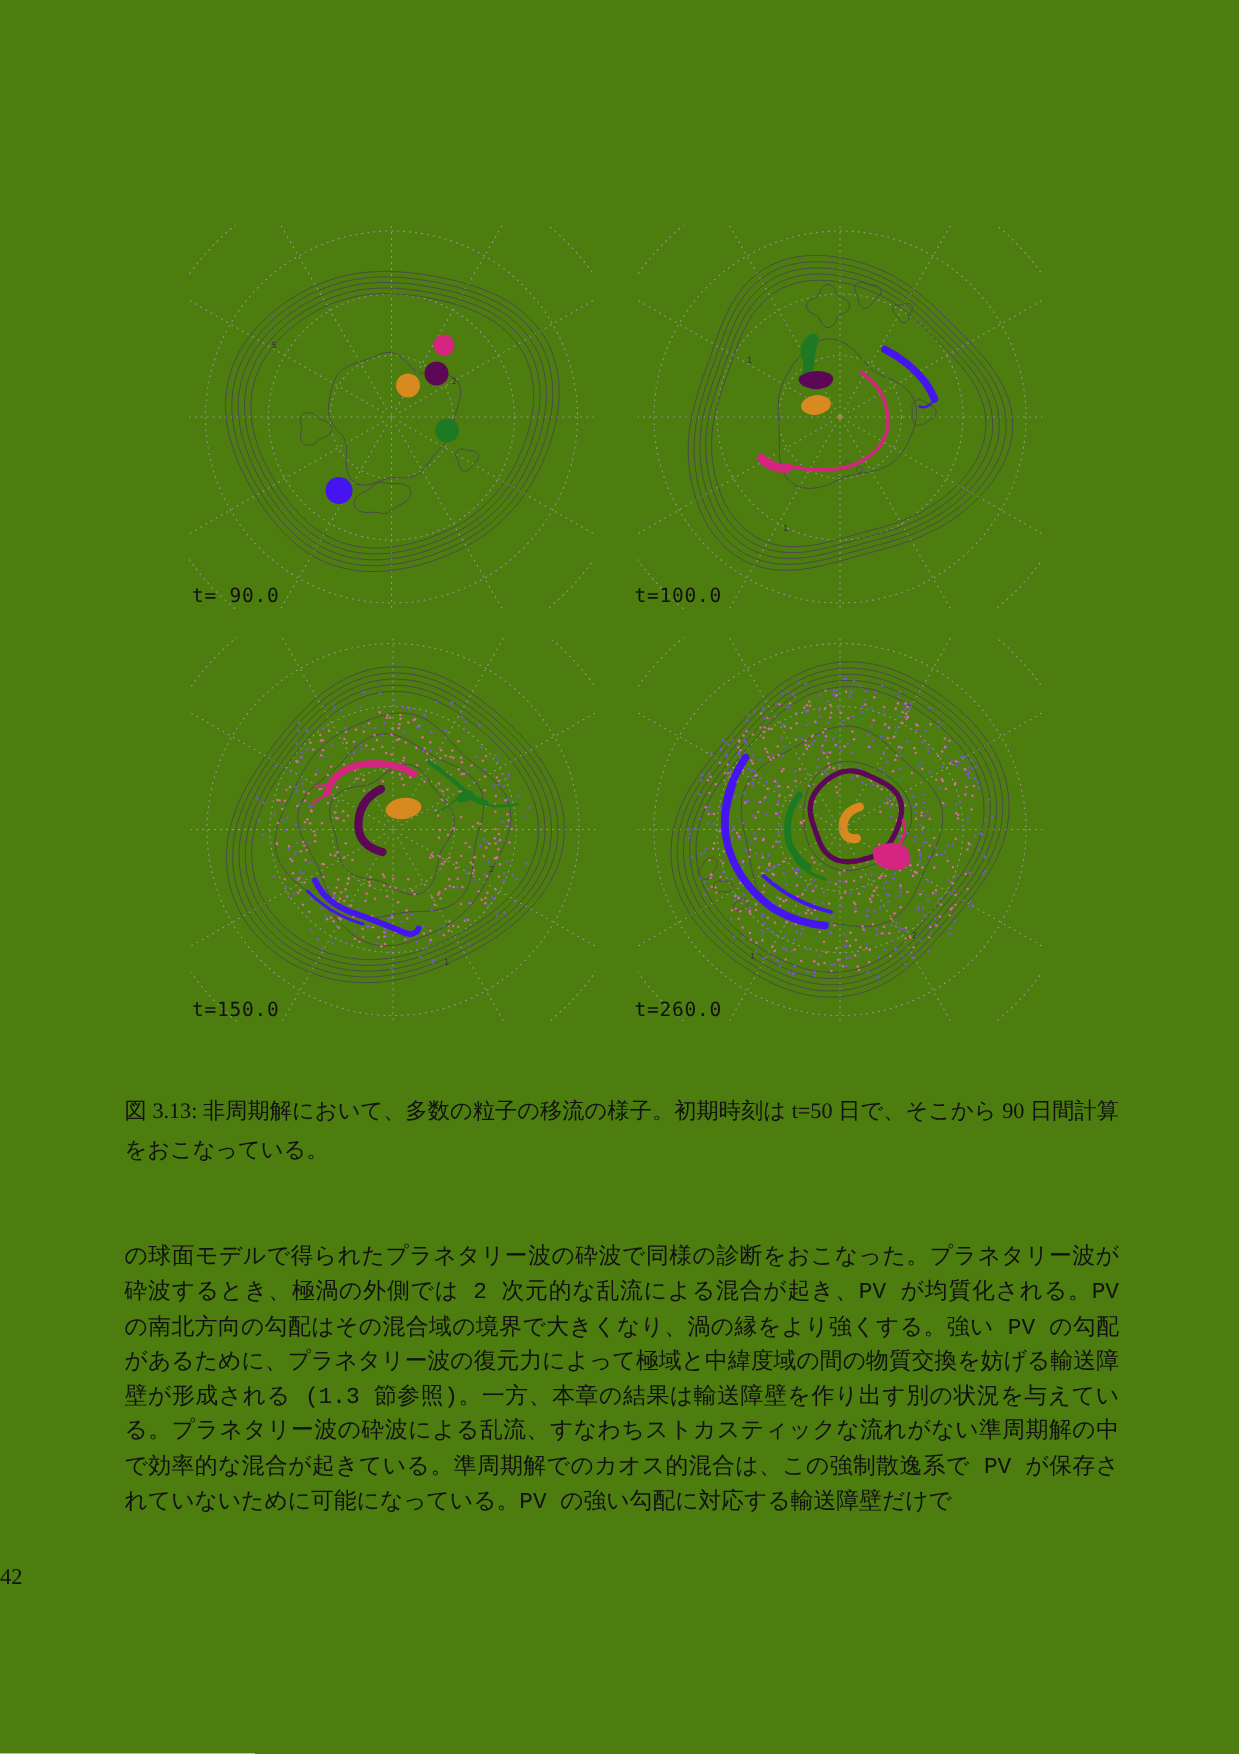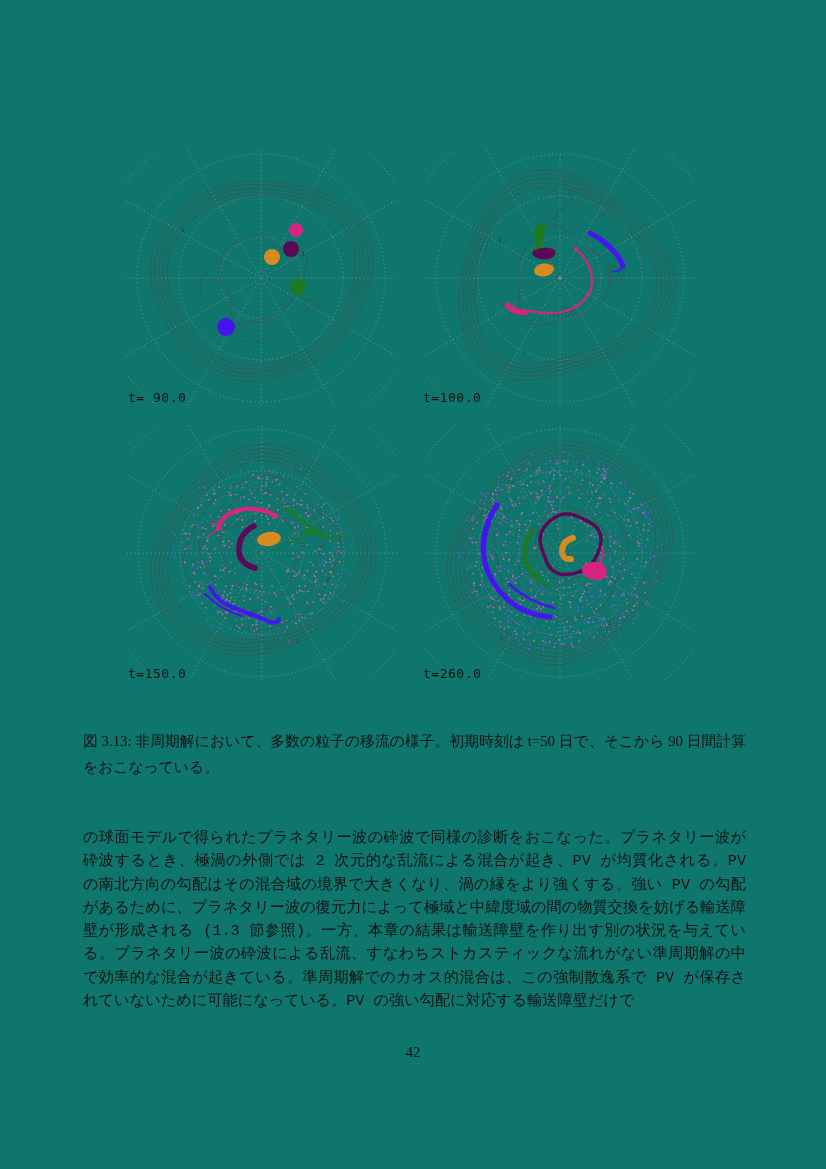--- a/index.html
+++ b/index.html
@@ -1,19 +1,19 @@
 <!DOCTYPE html>
 <html><head>
 <meta charset="utf-8">
 <style>
   html,body{margin:0;padding:0;background:#ffffff;}
   .page{
     position:relative;
     width:826px;height:1169px;
-    background:#0f766e;
+    background:#4d7c0f;
     font-family:"Liberation Serif",serif;
     color:#1a1a1a;
     overflow:hidden;
   }
   .panel-svg{position:absolute;}
   .plot-label{
     position:absolute;
     font-family:"DejaVu Sans Mono",monospace;
     font-size:13px;
     color:#111;
@@ -31,21 +31,20 @@
     position:absolute;
     left:83px;top:827px;width:663px;
     font-size:15.2px;line-height:23.3px;
     text-align:justify;
     color:#111;
     font-family:Liberation Mono, monospace;
   }
   .page-number{
     position:absolute;
     left:0;top:1044px;width:826px;
-    text-align:center;
     font-size:15px;
     color:#111;
   }
 </style>
 </head>
 <body>
 
 <div class="page">
 
   <div>

